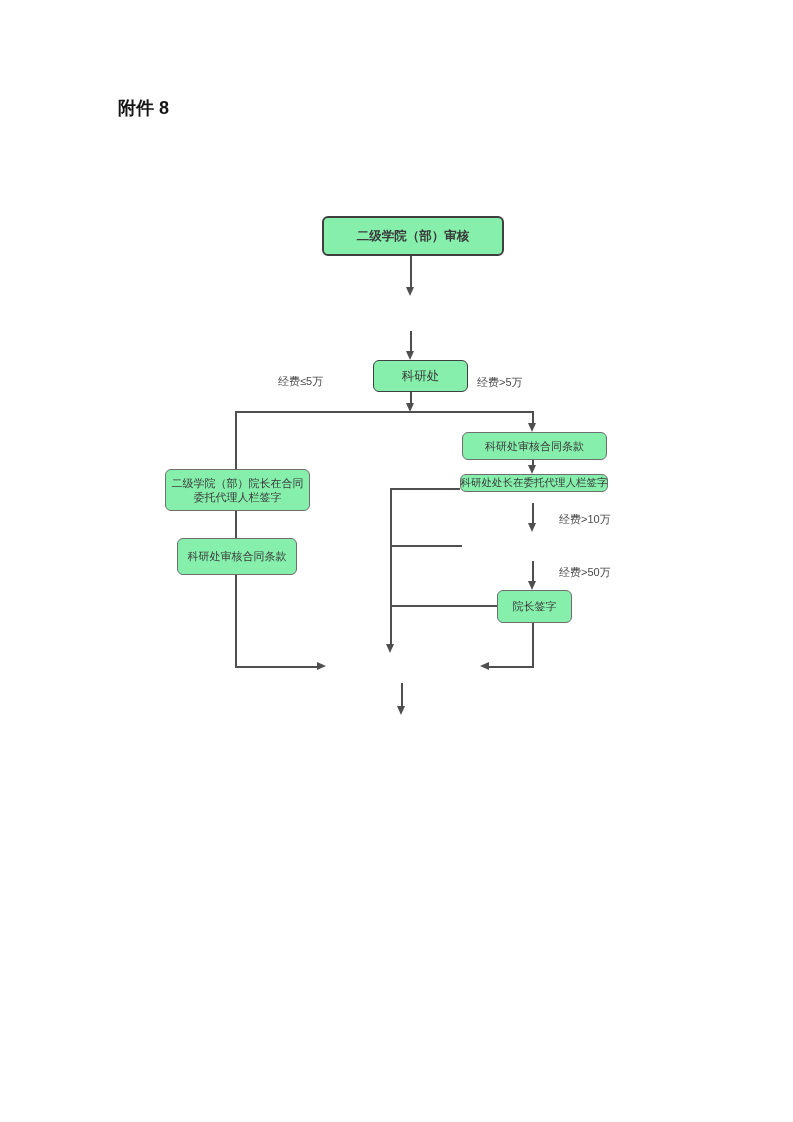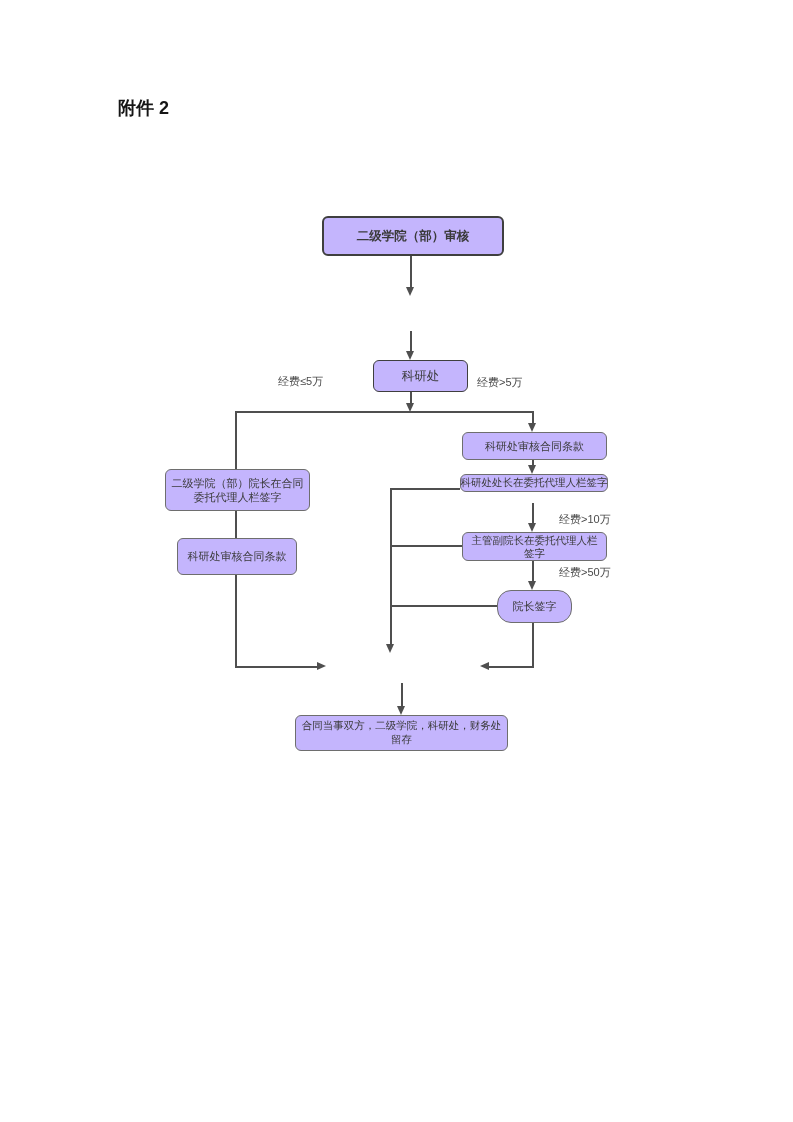--- a/index.html
+++ b/index.html
@@ -12,21 +12,21 @@
   }
   .attachment {
     position:absolute; left:118px; top:96px;
     font-size:18px; font-weight:bold; color:#151515;
   }
   .title {
     position:absolute; left:0; top:142px; width:100%; text-align:center;
     font-size:21px; font-weight:bold; color:#151515; letter-spacing:0.5px;
   }
   .box {
-    position:absolute; box-sizing:border-box; background:#c4b5fd;
+    position:absolute; box-sizing:border-box; background:#86efac;
     border:1.4px solid var(--box-border); border-radius:6px;
     display:flex; flex-direction:column; align-items:center; justify-content:center;
     text-align:center; color:var(--text); font-size:11px; line-height:1.3;
     padding:2px 12px; white-space:nowrap;
   }
   .box.heavy { border-width:2px; border-color:var(--heavy-border); font-weight:bold; }
   .box.md { font-size:12.5px; }
   .box.sm { font-size:10.5px; }
   .vl, .hl { position:absolute; background:var(--line); }
   .vl { width:1.6px; }
@@ -35,50 +35,42 @@
   .arr.down  { border-left:4.5px solid transparent; border-right:4.5px solid transparent; border-top:9px solid var(--line); }
   .arr.right { border-top:4.5px solid transparent; border-bottom:4.5px solid transparent; border-left:9px solid var(--line); }
   .arr.left  { border-top:4.5px solid transparent; border-bottom:4.5px solid transparent; border-right:9px solid var(--line); }
   .elabel { position:absolute; font-size:11px; color:var(--label-text); white-space:nowrap; }
 </style>
 </head>
 <body>
 
 <div class="page" style="--line: #4f4f4f; --box-border: #6e6e6e; --heavy-border: #3f3f3f; --text: #3a3a3a; --label-text: #4a4a4a;">
 
-  <div class="attachment">附件 2</div>
+  <div class="attachment">附件 8</div>
 
   <div class="box heavy md" style="left:322px;top:216px;width:182px;height:40px;">二级学院（部）审核</div>
 
 
   <div class="box md" style="left:373px;top:360px;width:95px;height:32px;border-width:1.8px;border-color:var(--heavy-border);">科研处</div>
 
   <div class="box" style="left:165px;top:469px;width:145px;height:42px;">
     <span>二级学院（部）院长在合同</span>
     <span>委托代理人栏签字</span>
   </div>
 
   <div class="box" style="left:177px;top:538px;width:120px;height:37px;">科研处审核合同条款</div>
 
   <div class="box" style="left:462px;top:432px;width:145px;height:28px;">科研处审核合同条款</div>
 
   <div class="box sm" style="left:460px;top:474px;width:148px;height:18px;">科研处处长在委托代理人栏签字</div>
 
-  <div class="box sm" style="left:462px;top:532px;width:145px;height:29px;line-height:1.2;">
-    <span>主管副院长在委托代理人栏</span>
-    <span>签字</span>
-  </div>
 
-  <div class="box" style="left:497px;top:590px;width:75px;height:33px;border-radius:14px;">院长签字</div>
+  <div class="box" style="left:497px;top:590px;width:75px;height:33px;">院长签字</div>
 
 
-  <div class="box sm" style="left:295px;top:715px;width:213px;height:36px;line-height:1.3;">
-    <span>合同当事双方，二级学院，科研处，财务处</span>
-    <span>留存</span>
-  </div>
 
   <div class="elabel" style="left:278px;top:374px;">经费≤5万</div>
   <div class="elabel" style="left:477px;top:375px;">经费&gt;5万</div>
   <div class="elabel" style="left:559px;top:512px;">经费&gt;10万</div>
   <div class="elabel" style="left:559px;top:565px;">经费&gt;50万</div>
 
   <div class="vl" style="left:410px;top:256px;height:31px;"></div>
   <div class="arr down" style="left:406px;top:287px;"></div>
 
   <div class="vl" style="left:410px;top:331px;height:20px;"></div>

